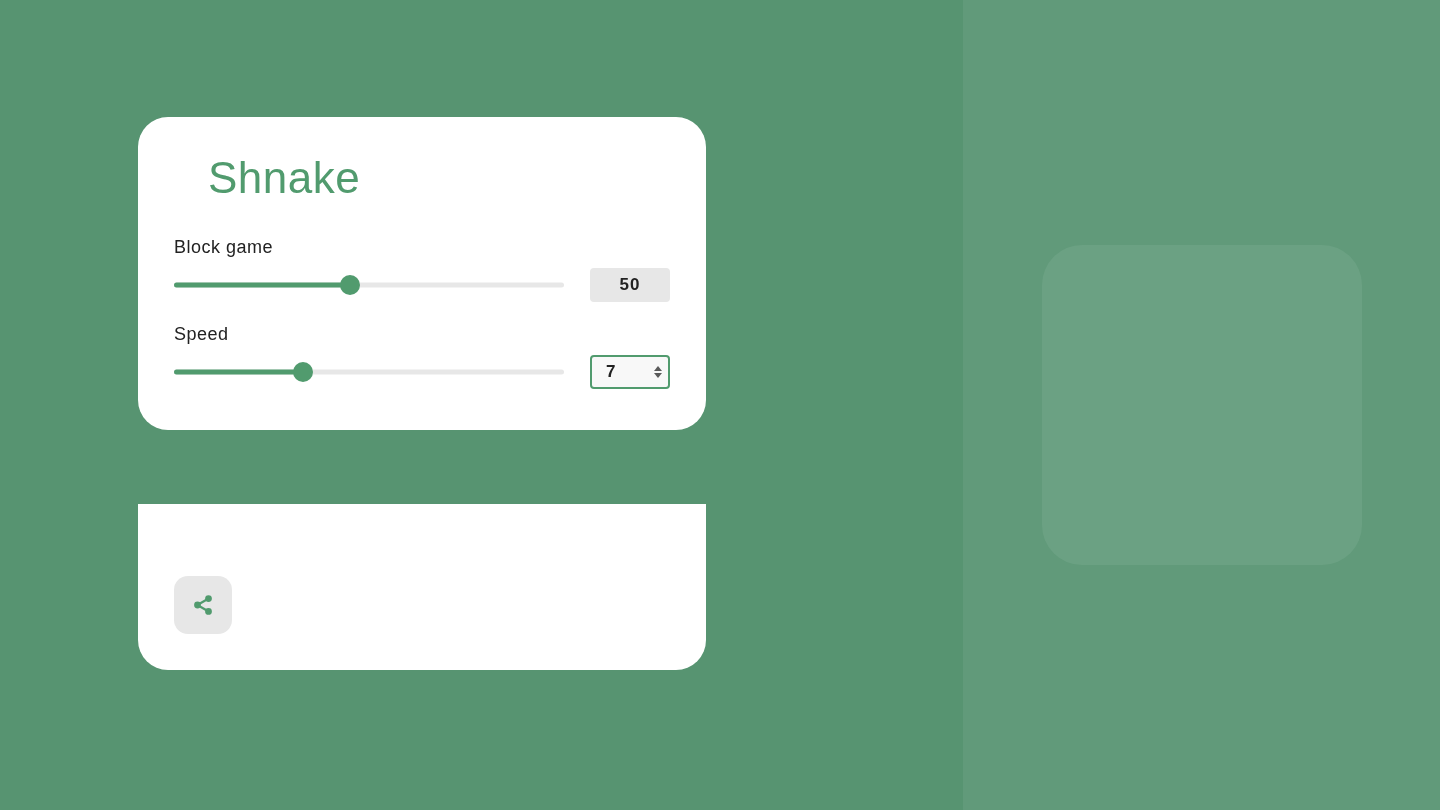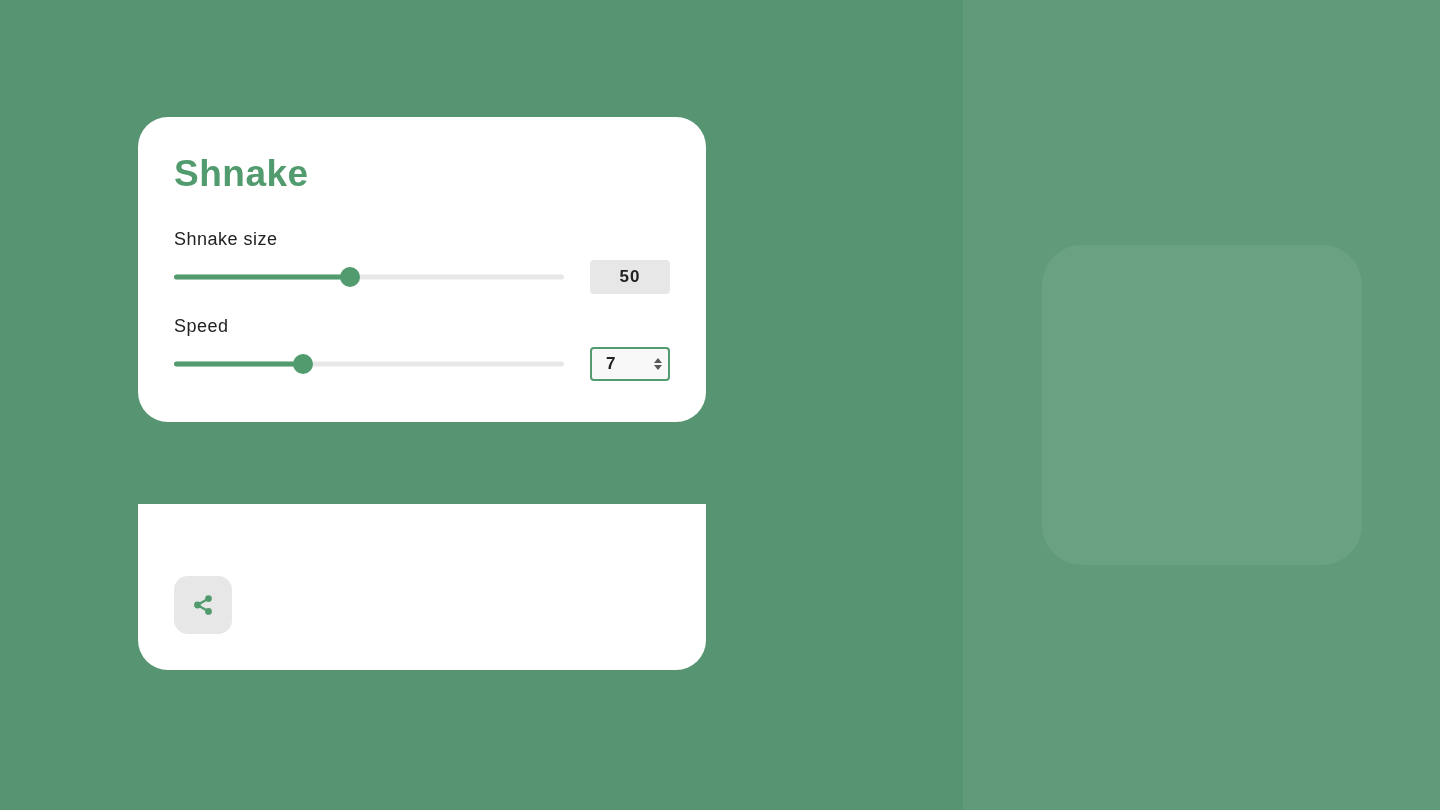--- a/index.html
+++ b/index.html
@@ -44,24 +44,25 @@
     border-top-left-radius: 0;
     border-top-right-radius: 0;
     padding: 72px 36px 36px 36px;
     display: flex;
     gap: 18px;
     align-items: center;
   }
 
   .title {
     color: #519b6e;
-    font-size: 37px;
-    font-weight: 700;
+    font-size: 44px;
+    font-weight: 400;
     letter-spacing: 0.5px;
     margin-bottom: 34px;
+    margin-left: 34px;
   }
 
   .control {
     margin-bottom: 22px;
   }
   .control:last-child { margin-bottom: 11px; }
   .control-label {
     color: #222;
     font-size: 18px;
     letter-spacing: 0.5px;
@@ -180,21 +181,21 @@
 <body>
 
 <div class="right-panel">
   <div class="preview-block"></div>
 </div>
 
 <div class="card card-settings">
   <div class="title">Shnake</div>
 
   <div class="control">
-    <div class="control-label">Shnake size</div>
+    <div class="control-label">Block game</div>
     <div class="control-row">
       <div class="slider">
         <div class="slider-track"></div>
         <div class="slider-fill" style="width:45%"></div>
         <div class="slider-thumb" style="left:45%"></div>
       </div>
       <div class="value-box">50</div>
     </div>
   </div>
 

